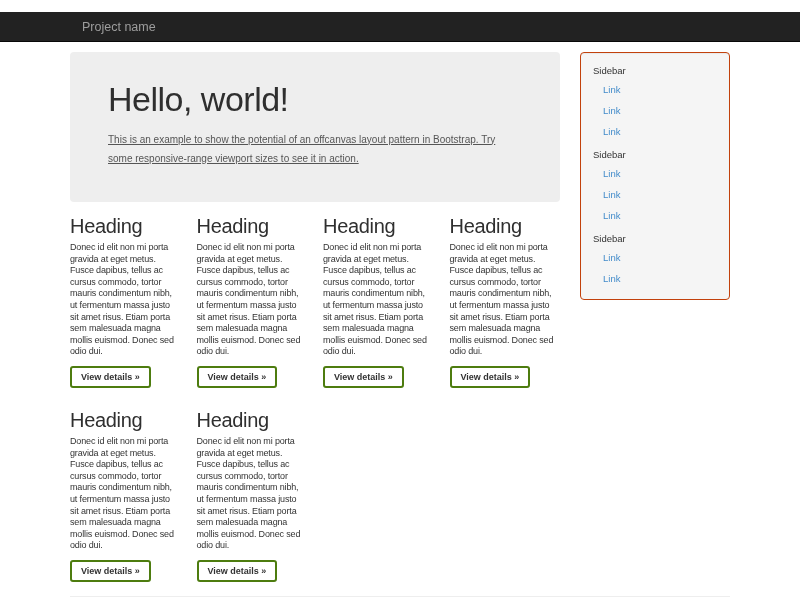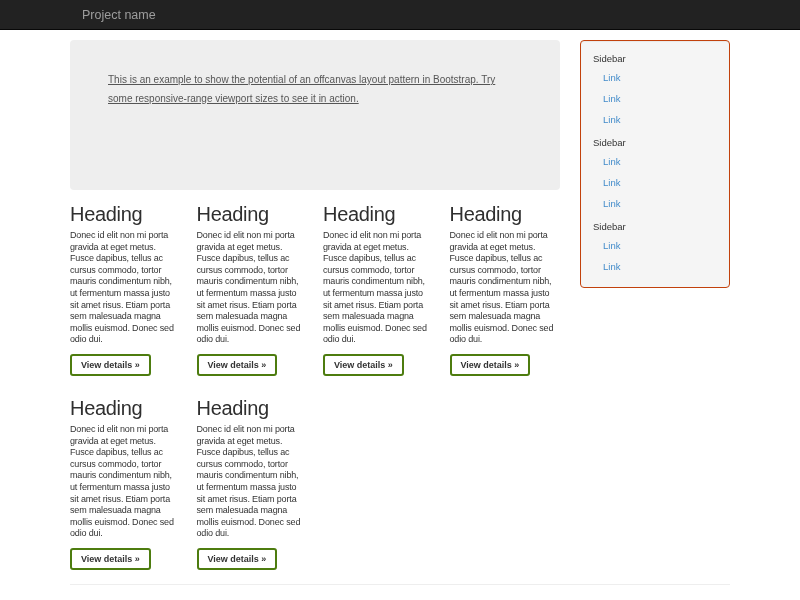--- a/index.html
+++ b/index.html
@@ -12,21 +12,21 @@
     overflow: hidden;
   }
 
   
   .navbar {
     width: 100%; height: 30px;
     background: #222;
     border-bottom: 1px solid #080808;
   }
   .navbar-inner {
-    width: 660px; margin: 0 auto;
+    width: 660px; margin: 12px auto;
     display: flex; align-items: stretch; height: 30px;
   }
   .brand {
     line-height: 30px;
     padding: 0 12px;
     color: #9d9d9d;
     font-size: 12.5px;
     cursor: pointer;
   }
   .nav { display: flex; list-style: none; margin: 0 0 0 2px; padding: 0; }
@@ -146,20 +146,21 @@
   <div class="navbar-inner">
     <span class="brand">Project name</span>
   </div>
 </nav>
 
 <div class="container">
   <div class="row">
 
     <main class="main-col">
       <div class="jumbotron">
+        <h1>Hello, world!</h1>
         <p>This is an example to show the potential of an offcanvas layout pattern in Bootstrap. Try some responsive-range viewport sizes to see it in action.</p>
       </div>
 
       <div class="cards-grid">
         <div class="card">
           <h2>Heading</h2>
           <p>Donec id elit non mi porta gravida at eget metus. Fusce dapibus, tellus ac cursus commodo, tortor mauris condimentum nibh, ut fermentum massa justo sit amet risus. Etiam porta sem malesuada magna mollis euismod. Donec sed odio dui.</p>
           <button class="btn-default">View details »</button>
         </div>
         <div class="card">

